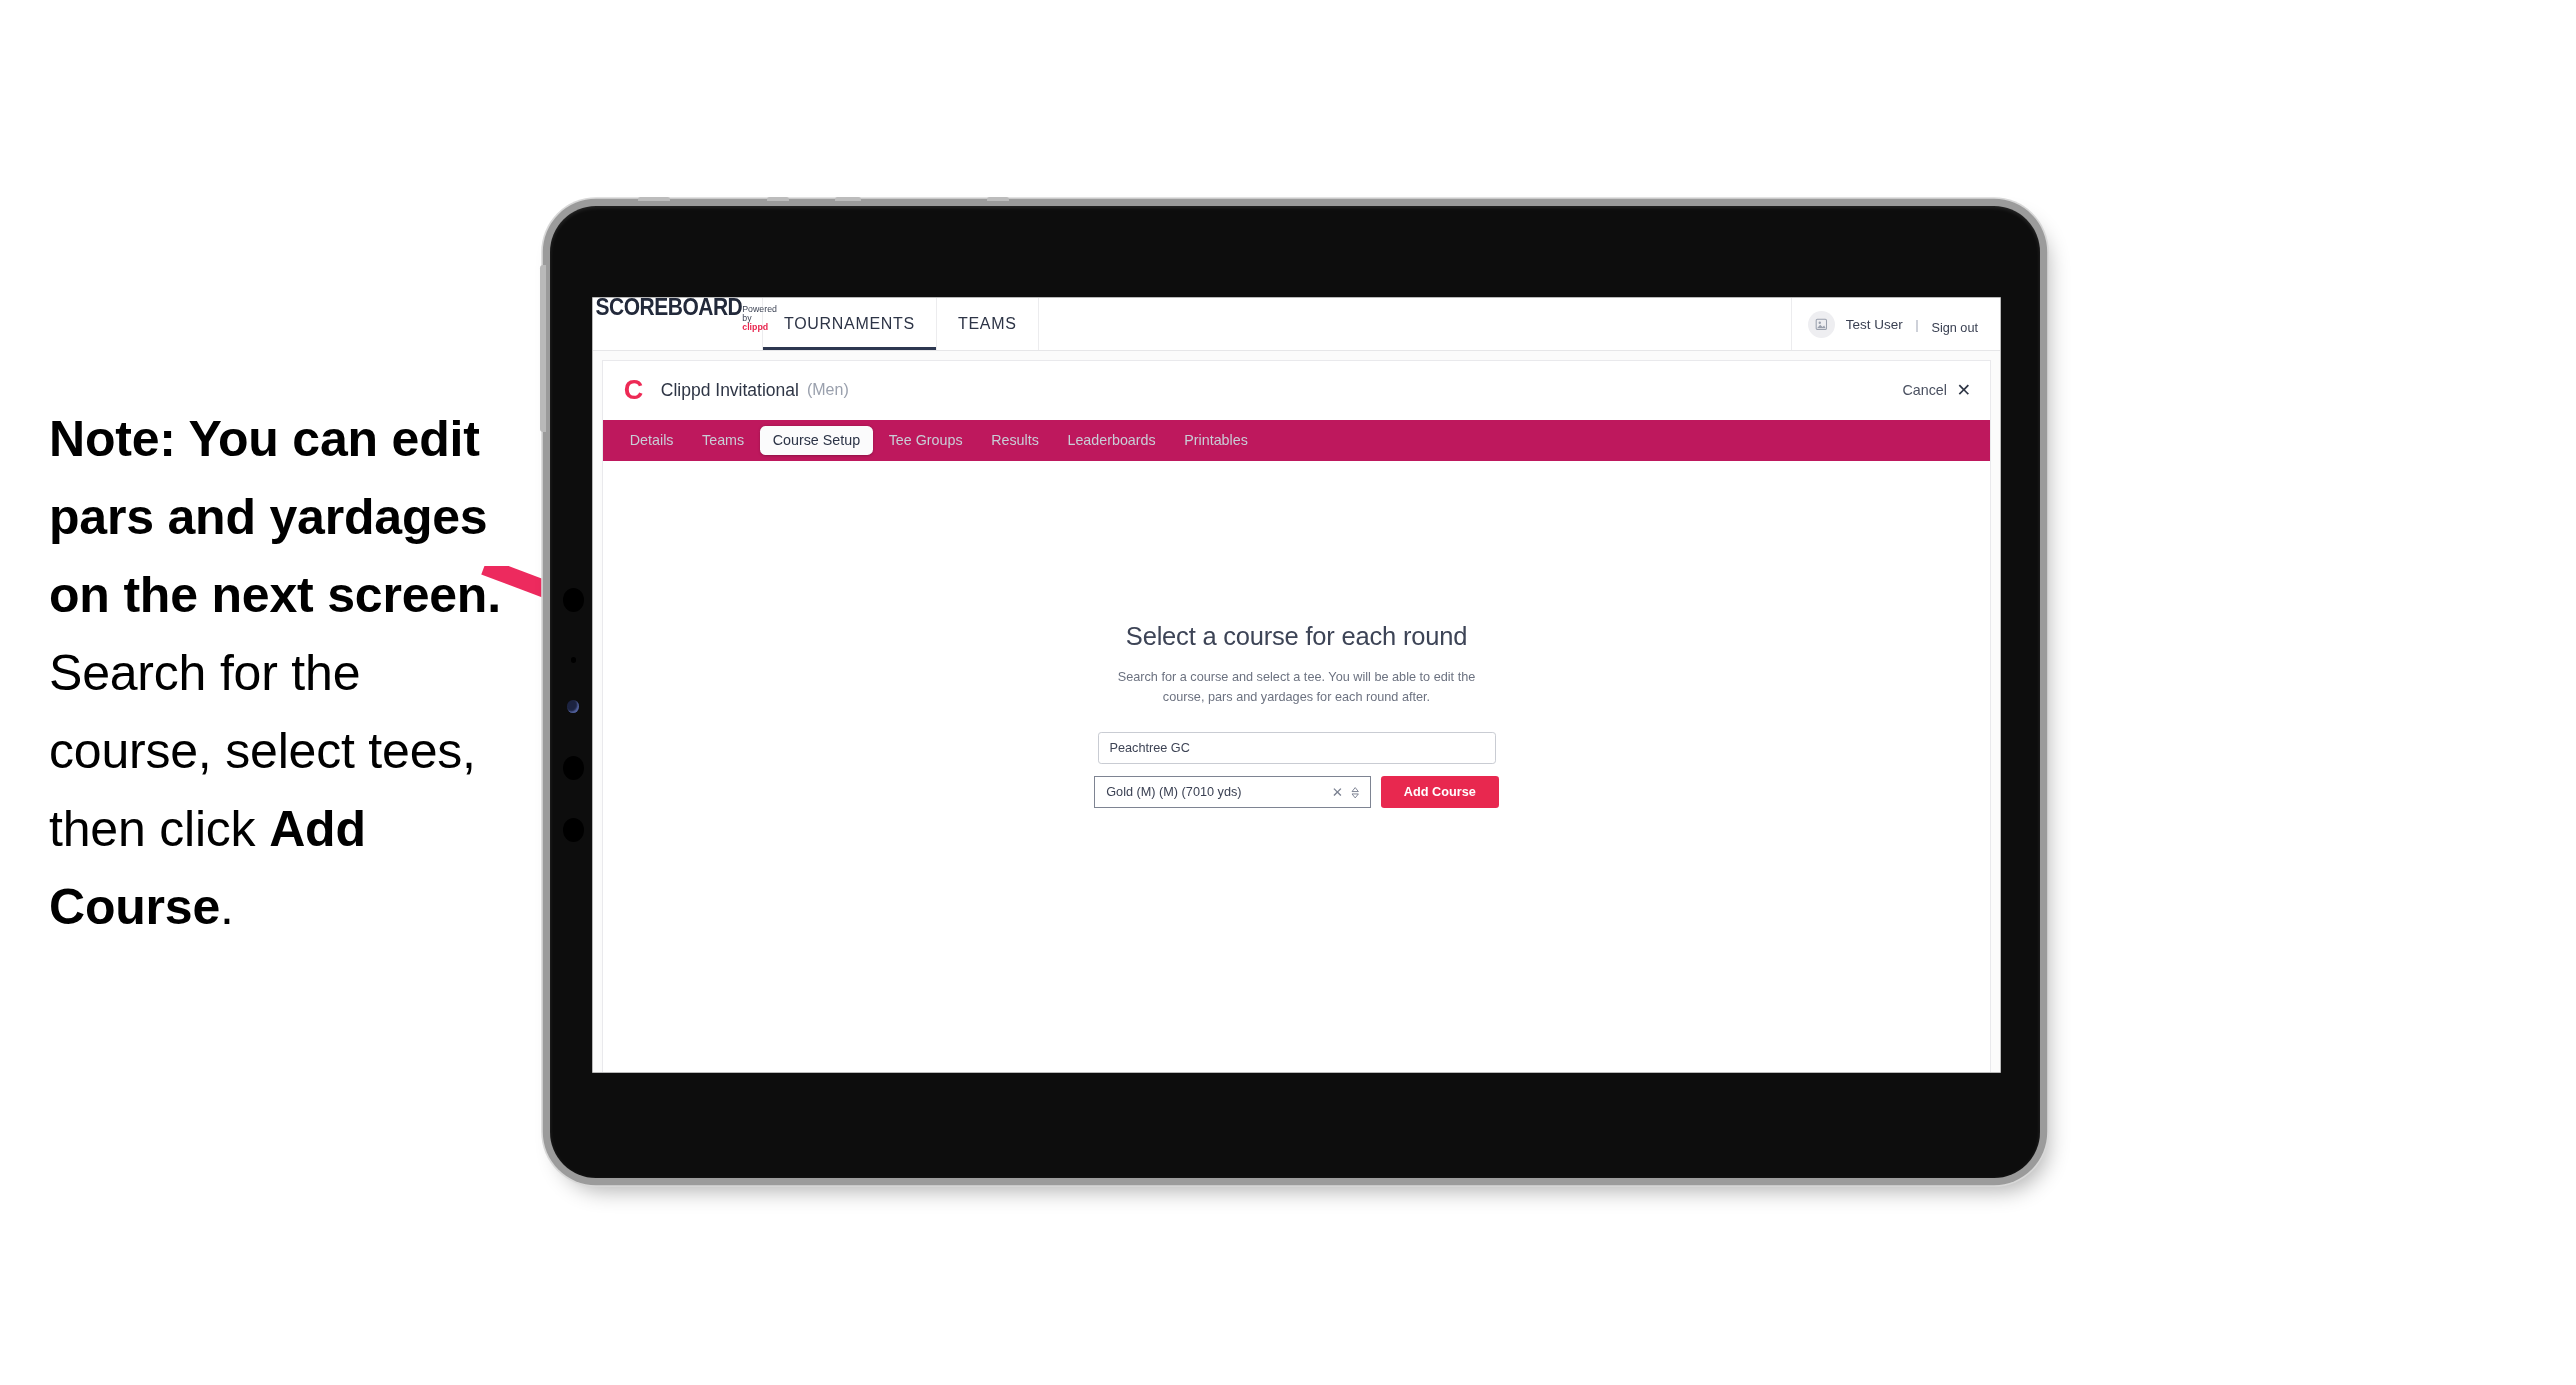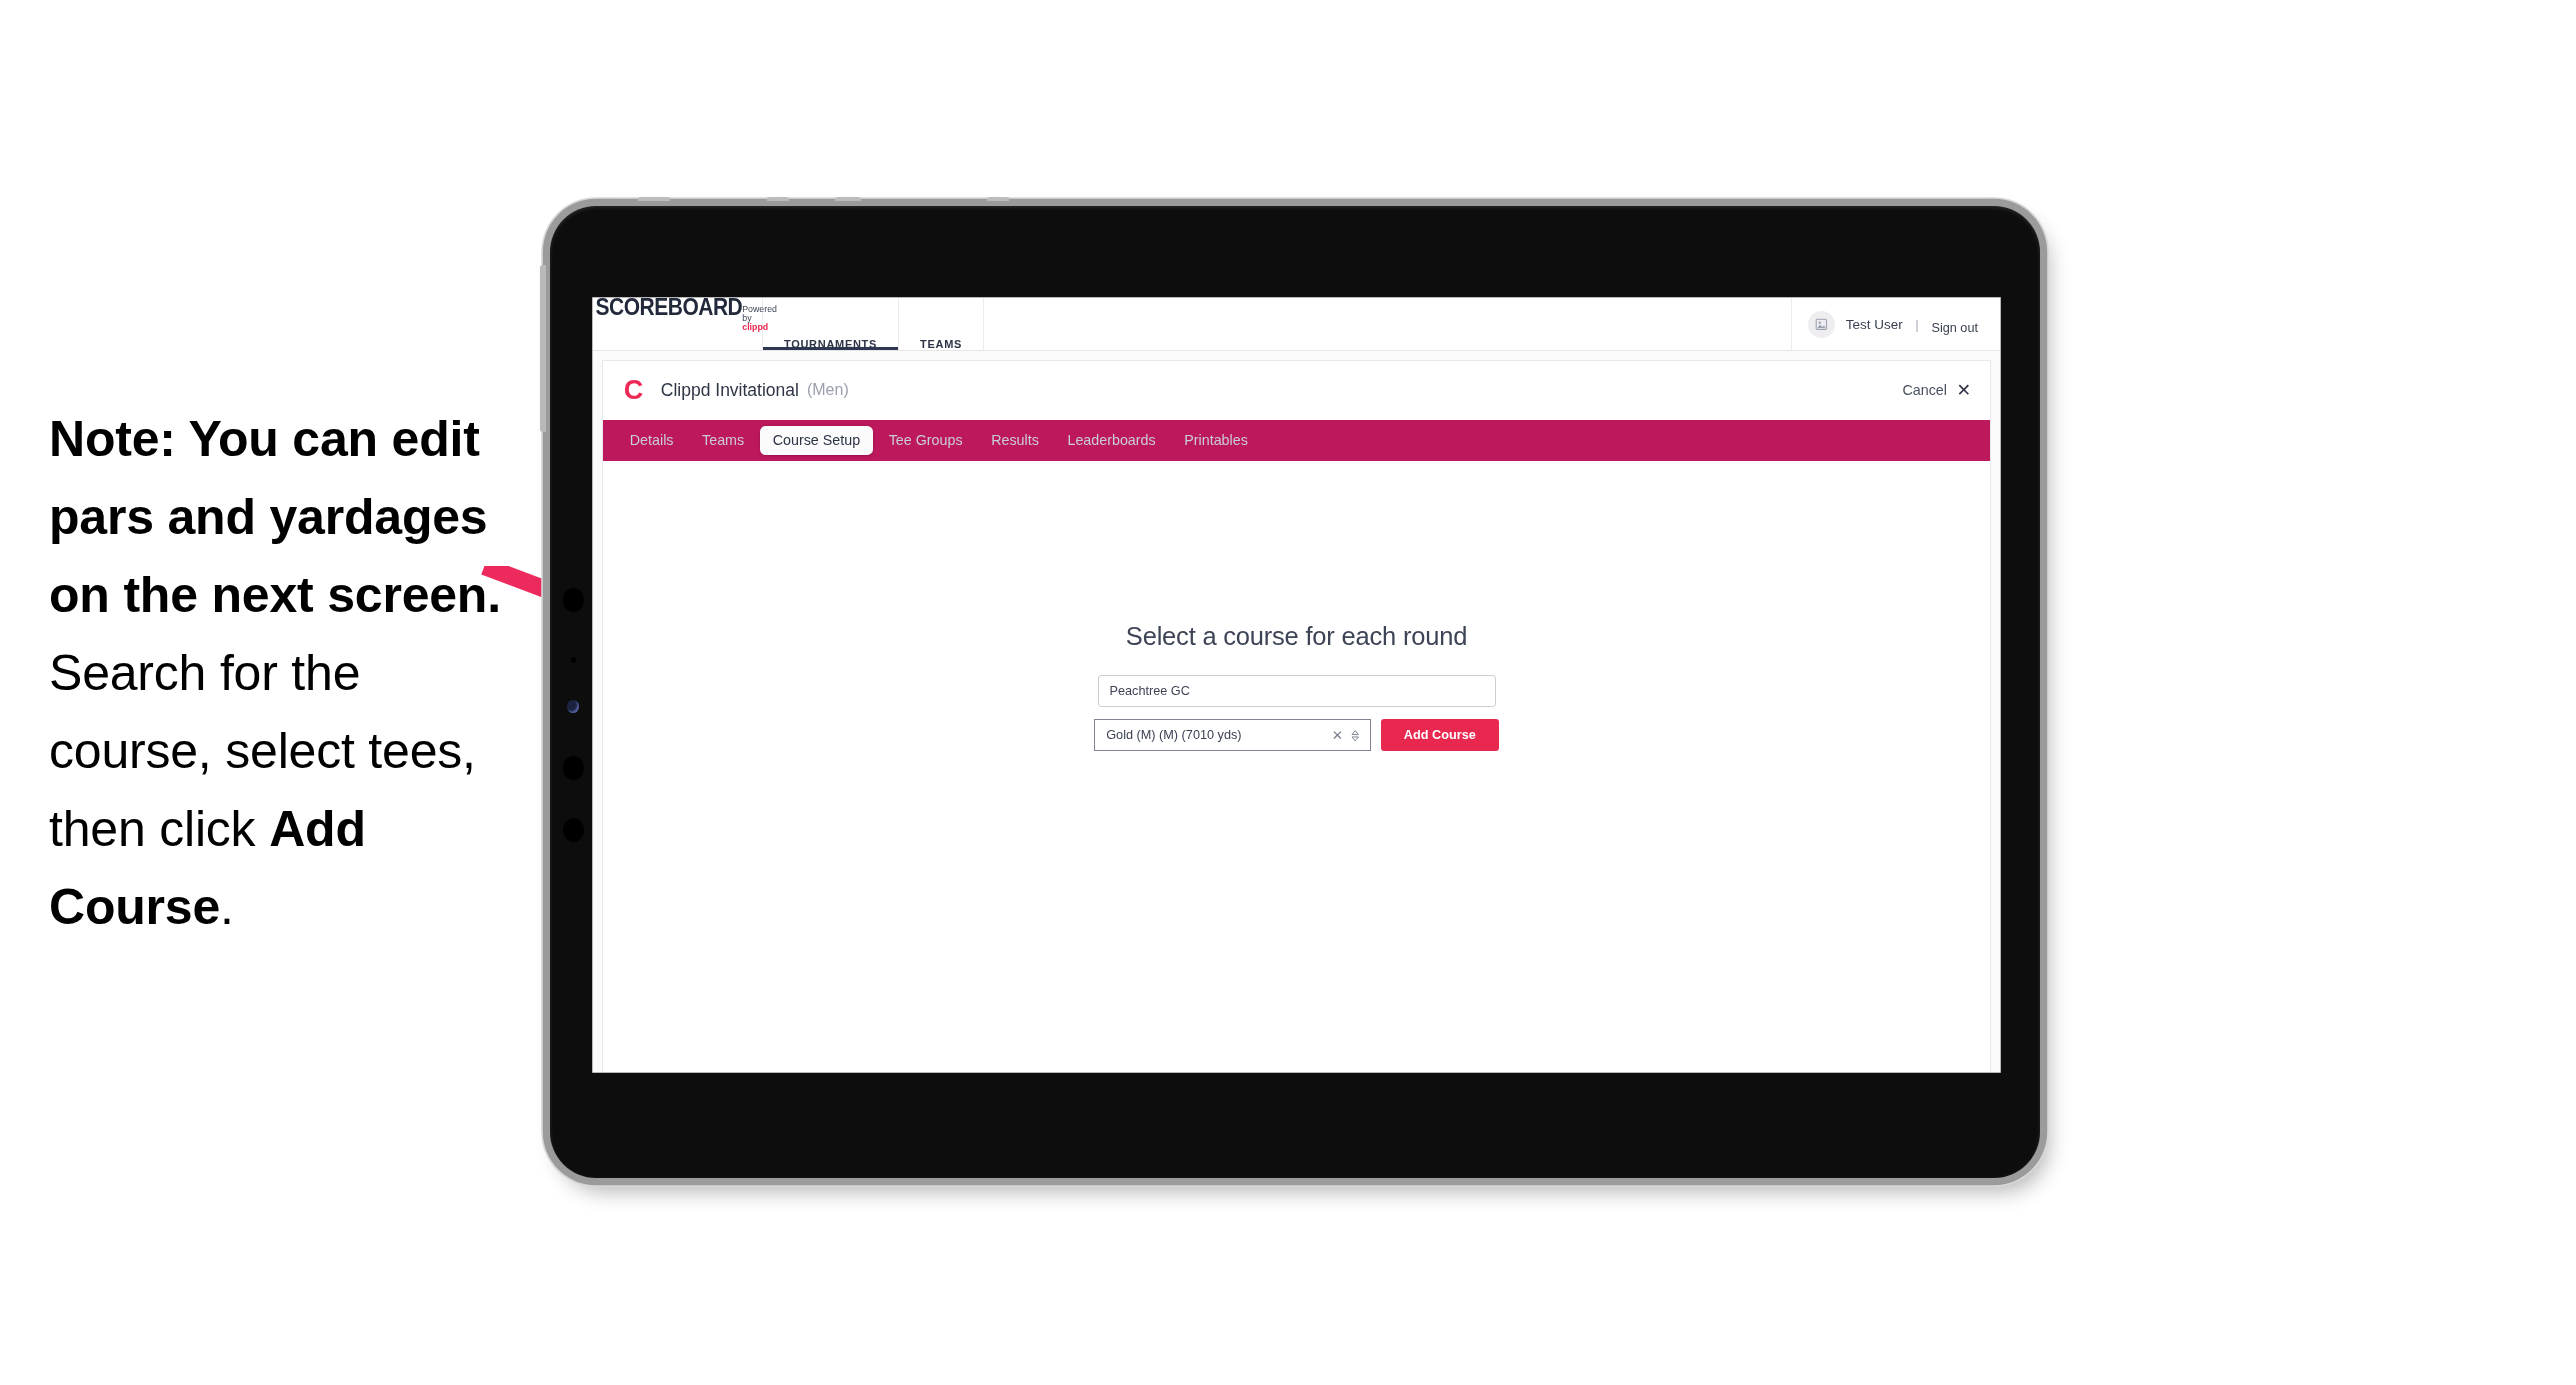--- a/index.html
+++ b/index.html
@@ -146,29 +146,28 @@
   .brand-sub {
     margin-top: 7.2px;
     font-size: 8.8px;
     color: #3c4354;
     line-height: 1;
   }
   .brand-sub .clippd { color: #e8264f; font-weight: 700; }
 
   .topnav-tab {
     display: flex;
-    align-items: flex-end;
+    align-items: center;
     padding: 0 21px;
-    font-size: 11px;
+    font-size: 16px;
     letter-spacing: 0.7px;
     color: #2d3446;
     border-right: 0.8px solid #ececee;
     cursor: pointer;
     position: relative;
-    font-weight: bold;
   }
   .topnav-tab.active::after {
     content: "";
     position: absolute;
     left: 0; right: 0; bottom: 0;
     height: 3.2px;
     background: #2d3750;
   }
   .topnav-spacer { flex: 1; border-right: 0.8px solid #ececee; }
 
@@ -401,20 +400,21 @@
           <div class="tabstrip-item"><span>Tee Groups</span></div>
           <div class="tabstrip-item"><span>Results</span></div>
           <div class="tabstrip-item"><span>Leaderboards</span></div>
           <div class="tabstrip-item"><span>Printables</span></div>
         </div>
       </div>
 
       <div class="body-area">
         <div class="center-block">
           <div class="cb-title">Select a course for each round</div>
+          <div class="cb-sub">Search for a course and select a tee. You will be able to edit the course, pars and yardages for each round after.</div>
 
           <div class="search-wrap">
             <input class="search-input" type="text" value="Peachtree GC" style="">
           </div>
 
           <div class="row2">
             <div class="tee-select">
               <span class="tee-value">Gold (M) (M) (7010 yds)</span>
               <span class="tee-clear">✕</span>
               <span class="tee-chev">

